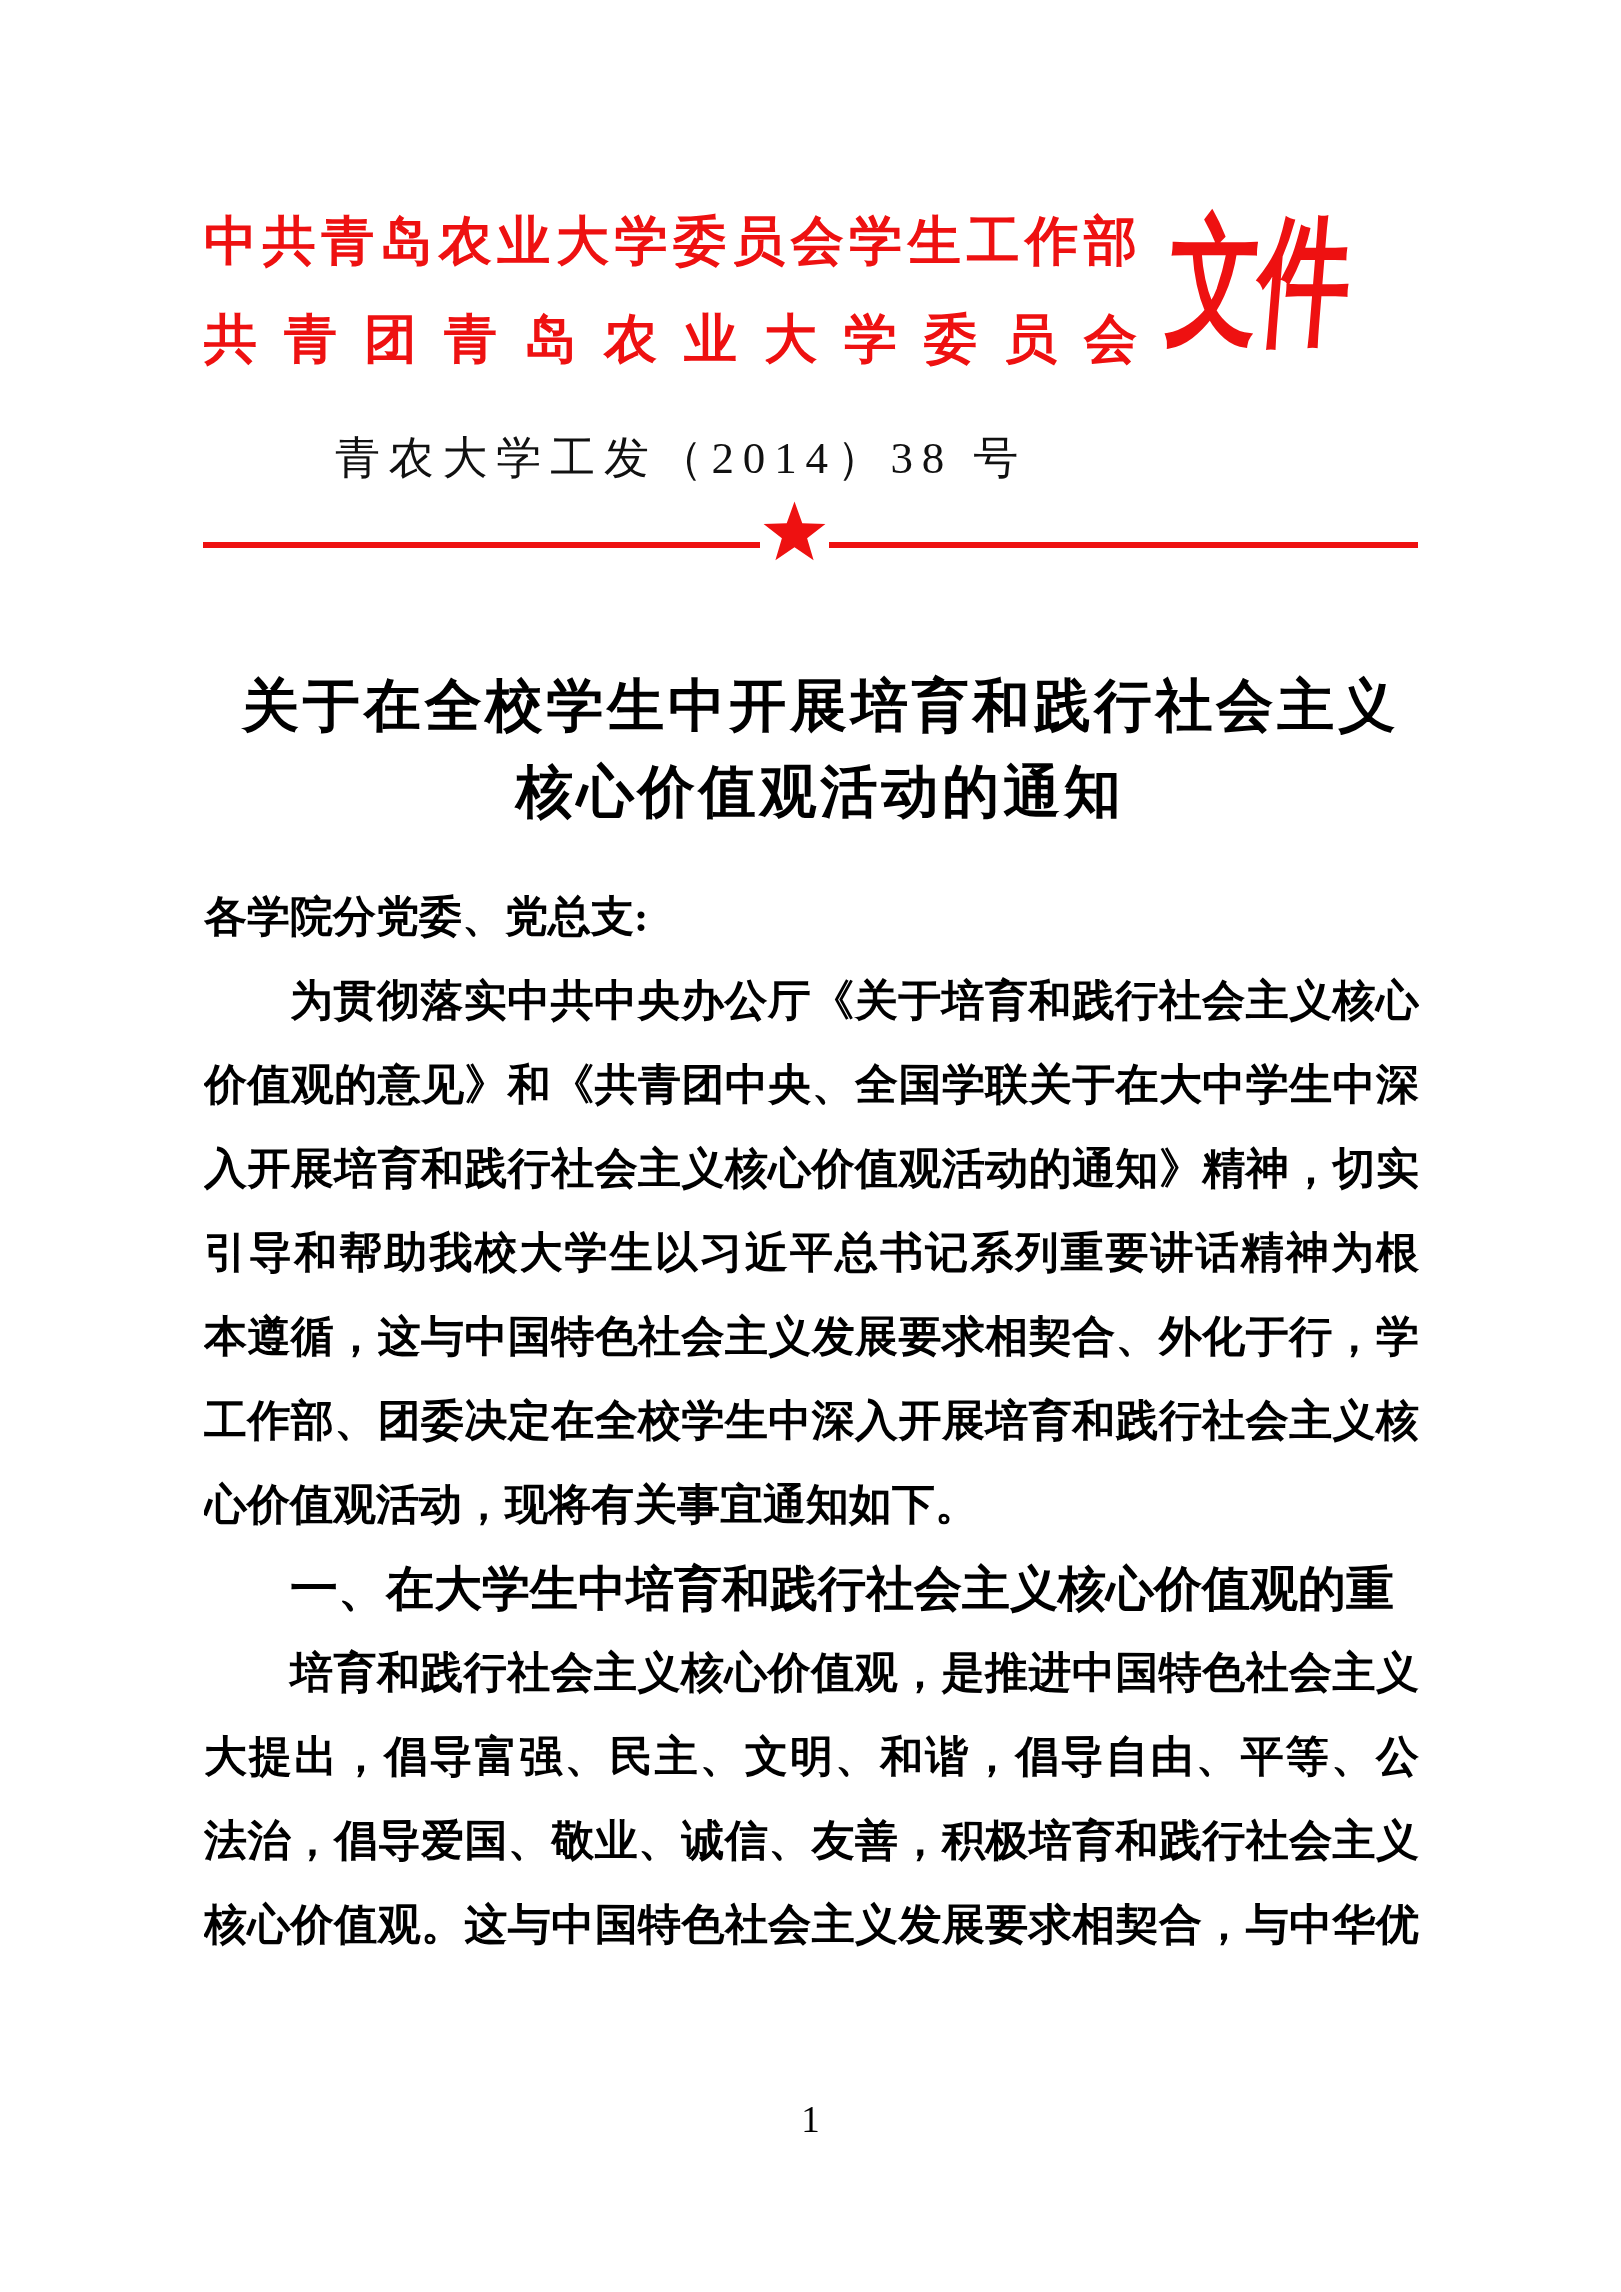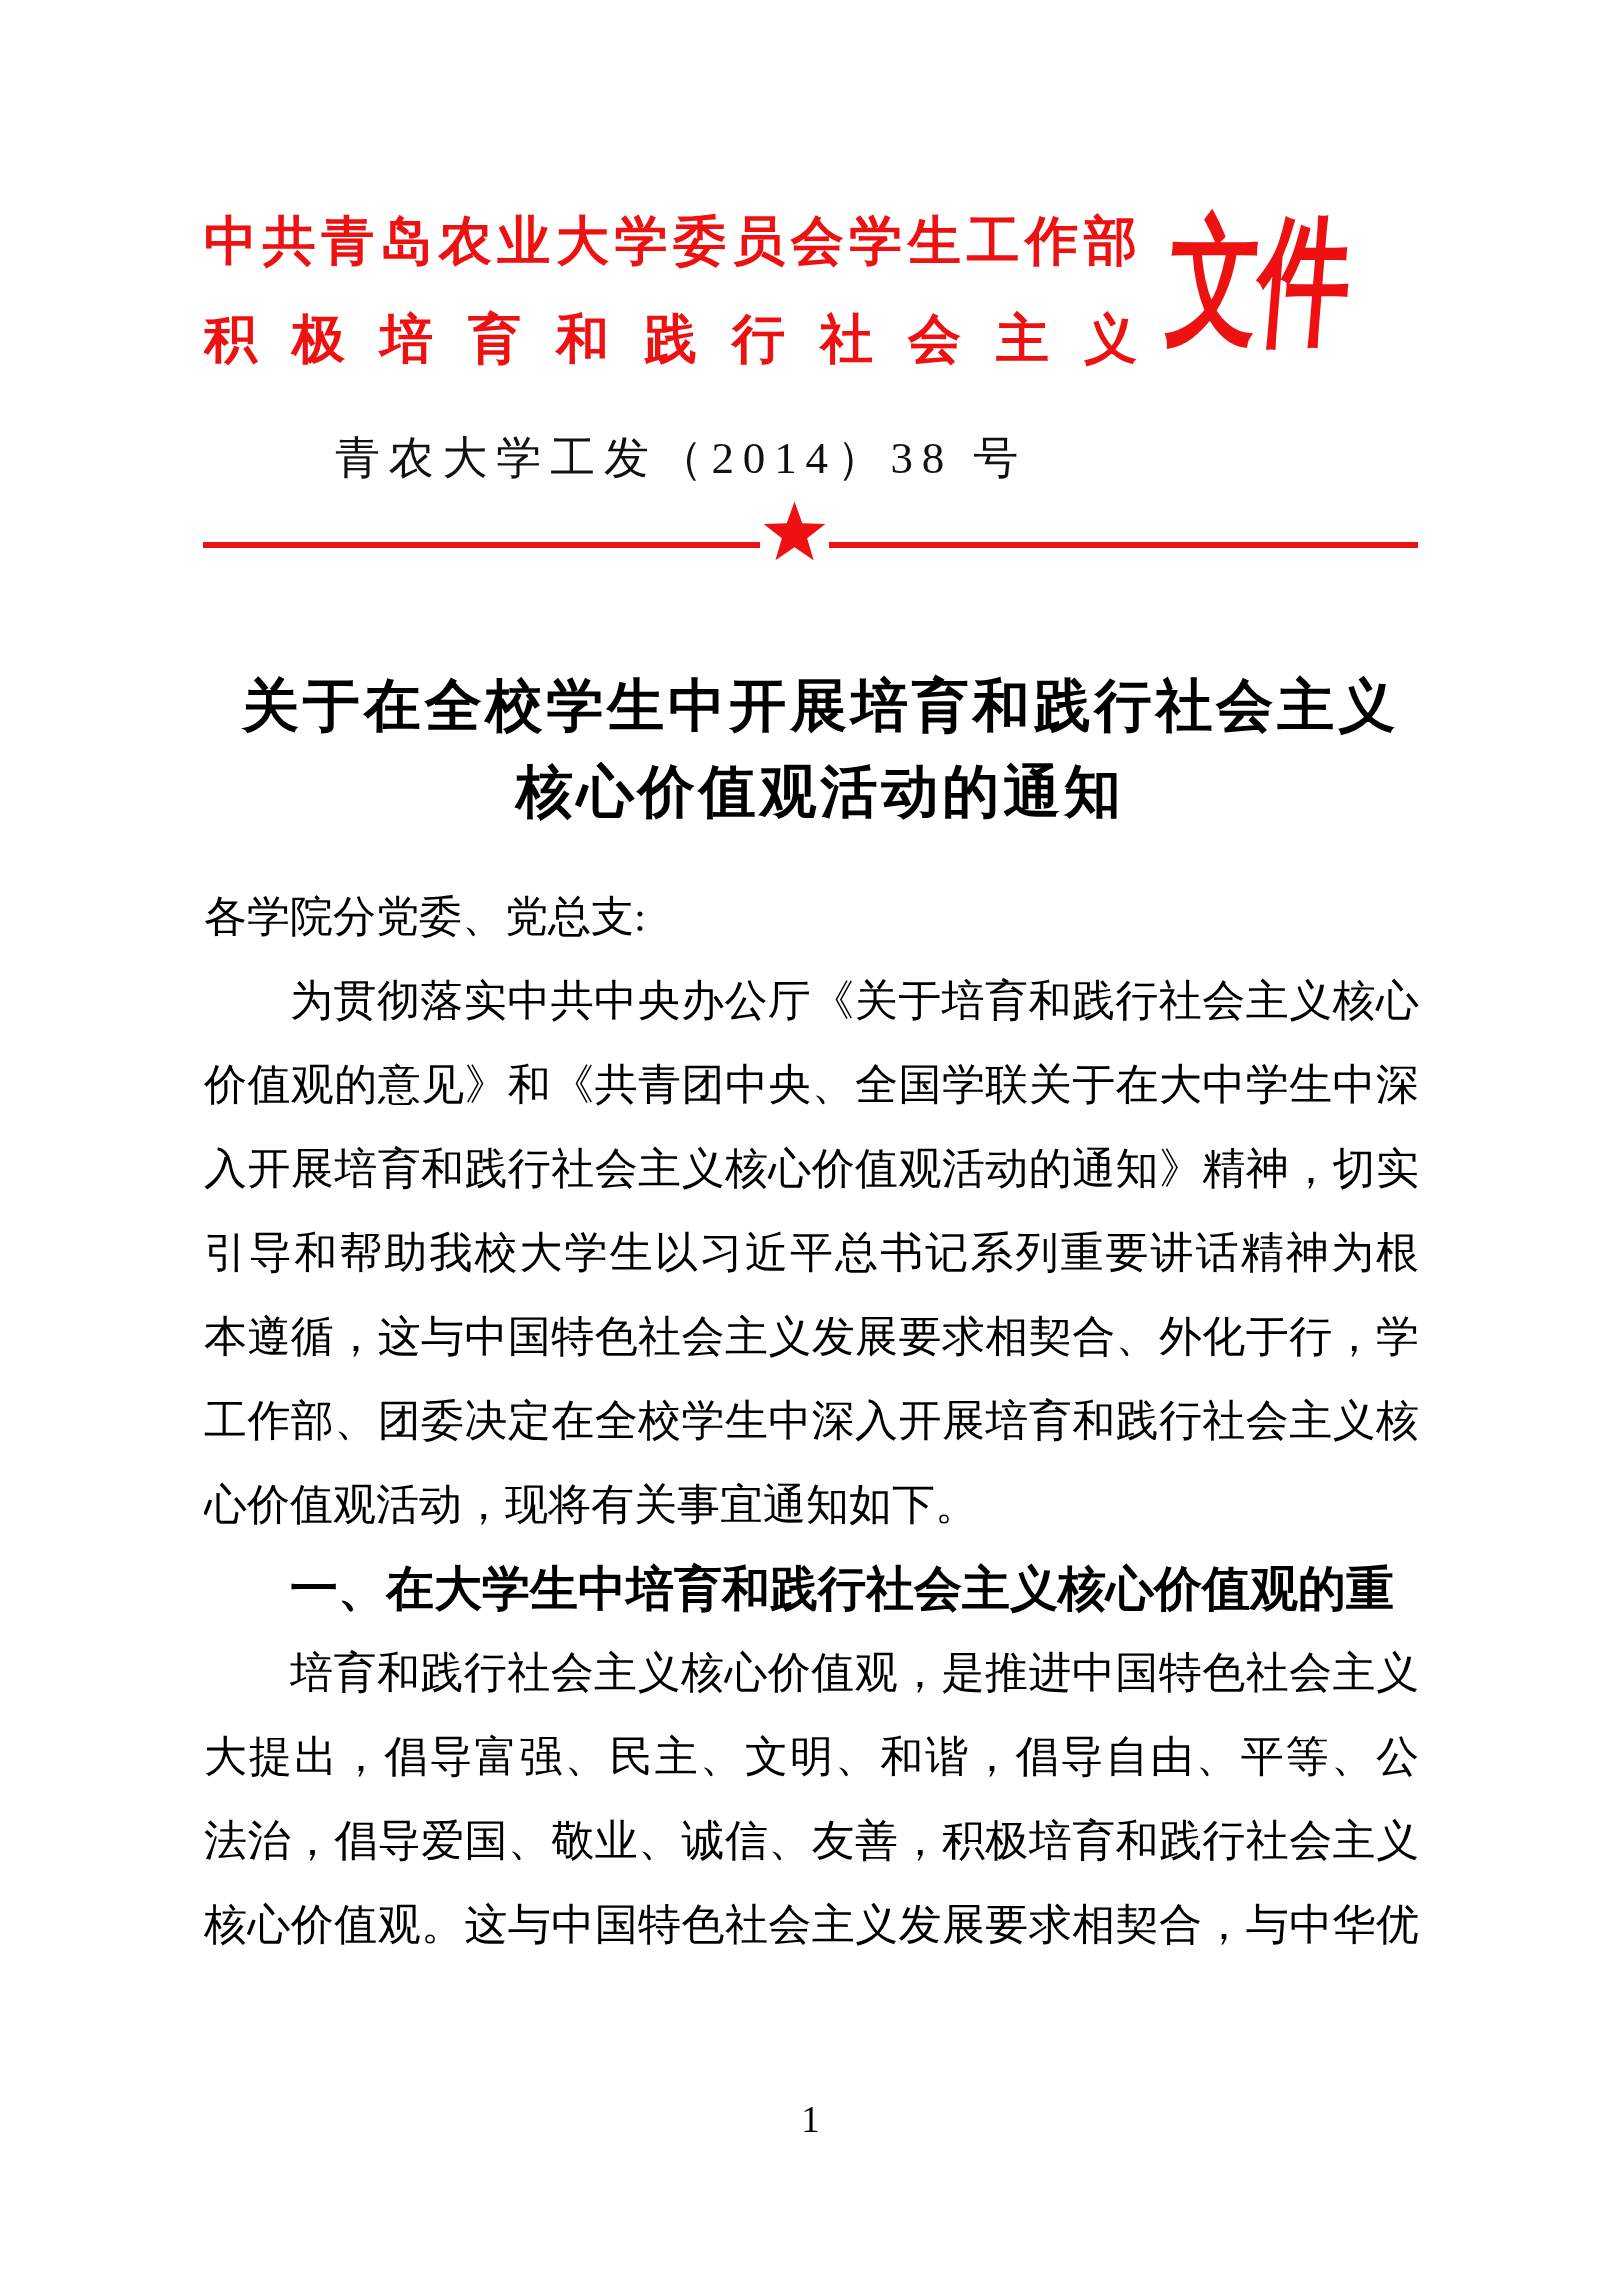--- a/index.html
+++ b/index.html
@@ -53,21 +53,21 @@
     text-align:center; font-weight:bold; color:#000;
     font-size:57px; line-height:86px; letter-spacing:3.9px;
     font-family:"Liberation Serif", serif;
   }
 
   
   .body-block {
     position:absolute; left:204px; top:875px; width:1215px;
     font-size:43px; line-height:84px; color:#000;
   }
-  .bline { height:84px; overflow:hidden; }
+  .bline { height:84px; overflow:hidden;font-weight:bold; }
   .indent { text-indent:86px; }
   .j { text-align:justify; text-align-last:justify; }
   .heading {
     font-weight:bold;
     font-family:"Liberation Sans", sans-serif;
     font-size:48px;
   }
 
   
   .page-number {
@@ -76,21 +76,21 @@
     font-family:"Liberation Serif", serif;
   }
 </style>
 </head>
 <body>
 
 <div class="page">
 
   <div class="org-block">
     <div class="org-line">中共青岛农业大学委员会学生工作部</div>
-    <div class="org-line">积极培育和践行社会主义</div>
+    <div class="org-line">共青团青岛农业大学委员会</div>
   </div>
   <div class="doc-mark">文件</div>
 
   <div class="doc-number">青农大学工发（2014）38 号</div>
 
   <div class="rule rule-left"></div>
   <div class="rule rule-right"></div>
   <div class="star-wrap">
     <svg width="65" height="66" viewBox="0 0 66 66" xmlns="http://www.w3.org/2000/svg">
       <polygon fill="#ee1111" points="33,0 40.9,22.1 64.4,22.8 45.8,37.2 52.4,59.7 33,46.5 13.6,59.7 20.2,37.2 1.6,22.8 25.1,22.1"></polygon>

